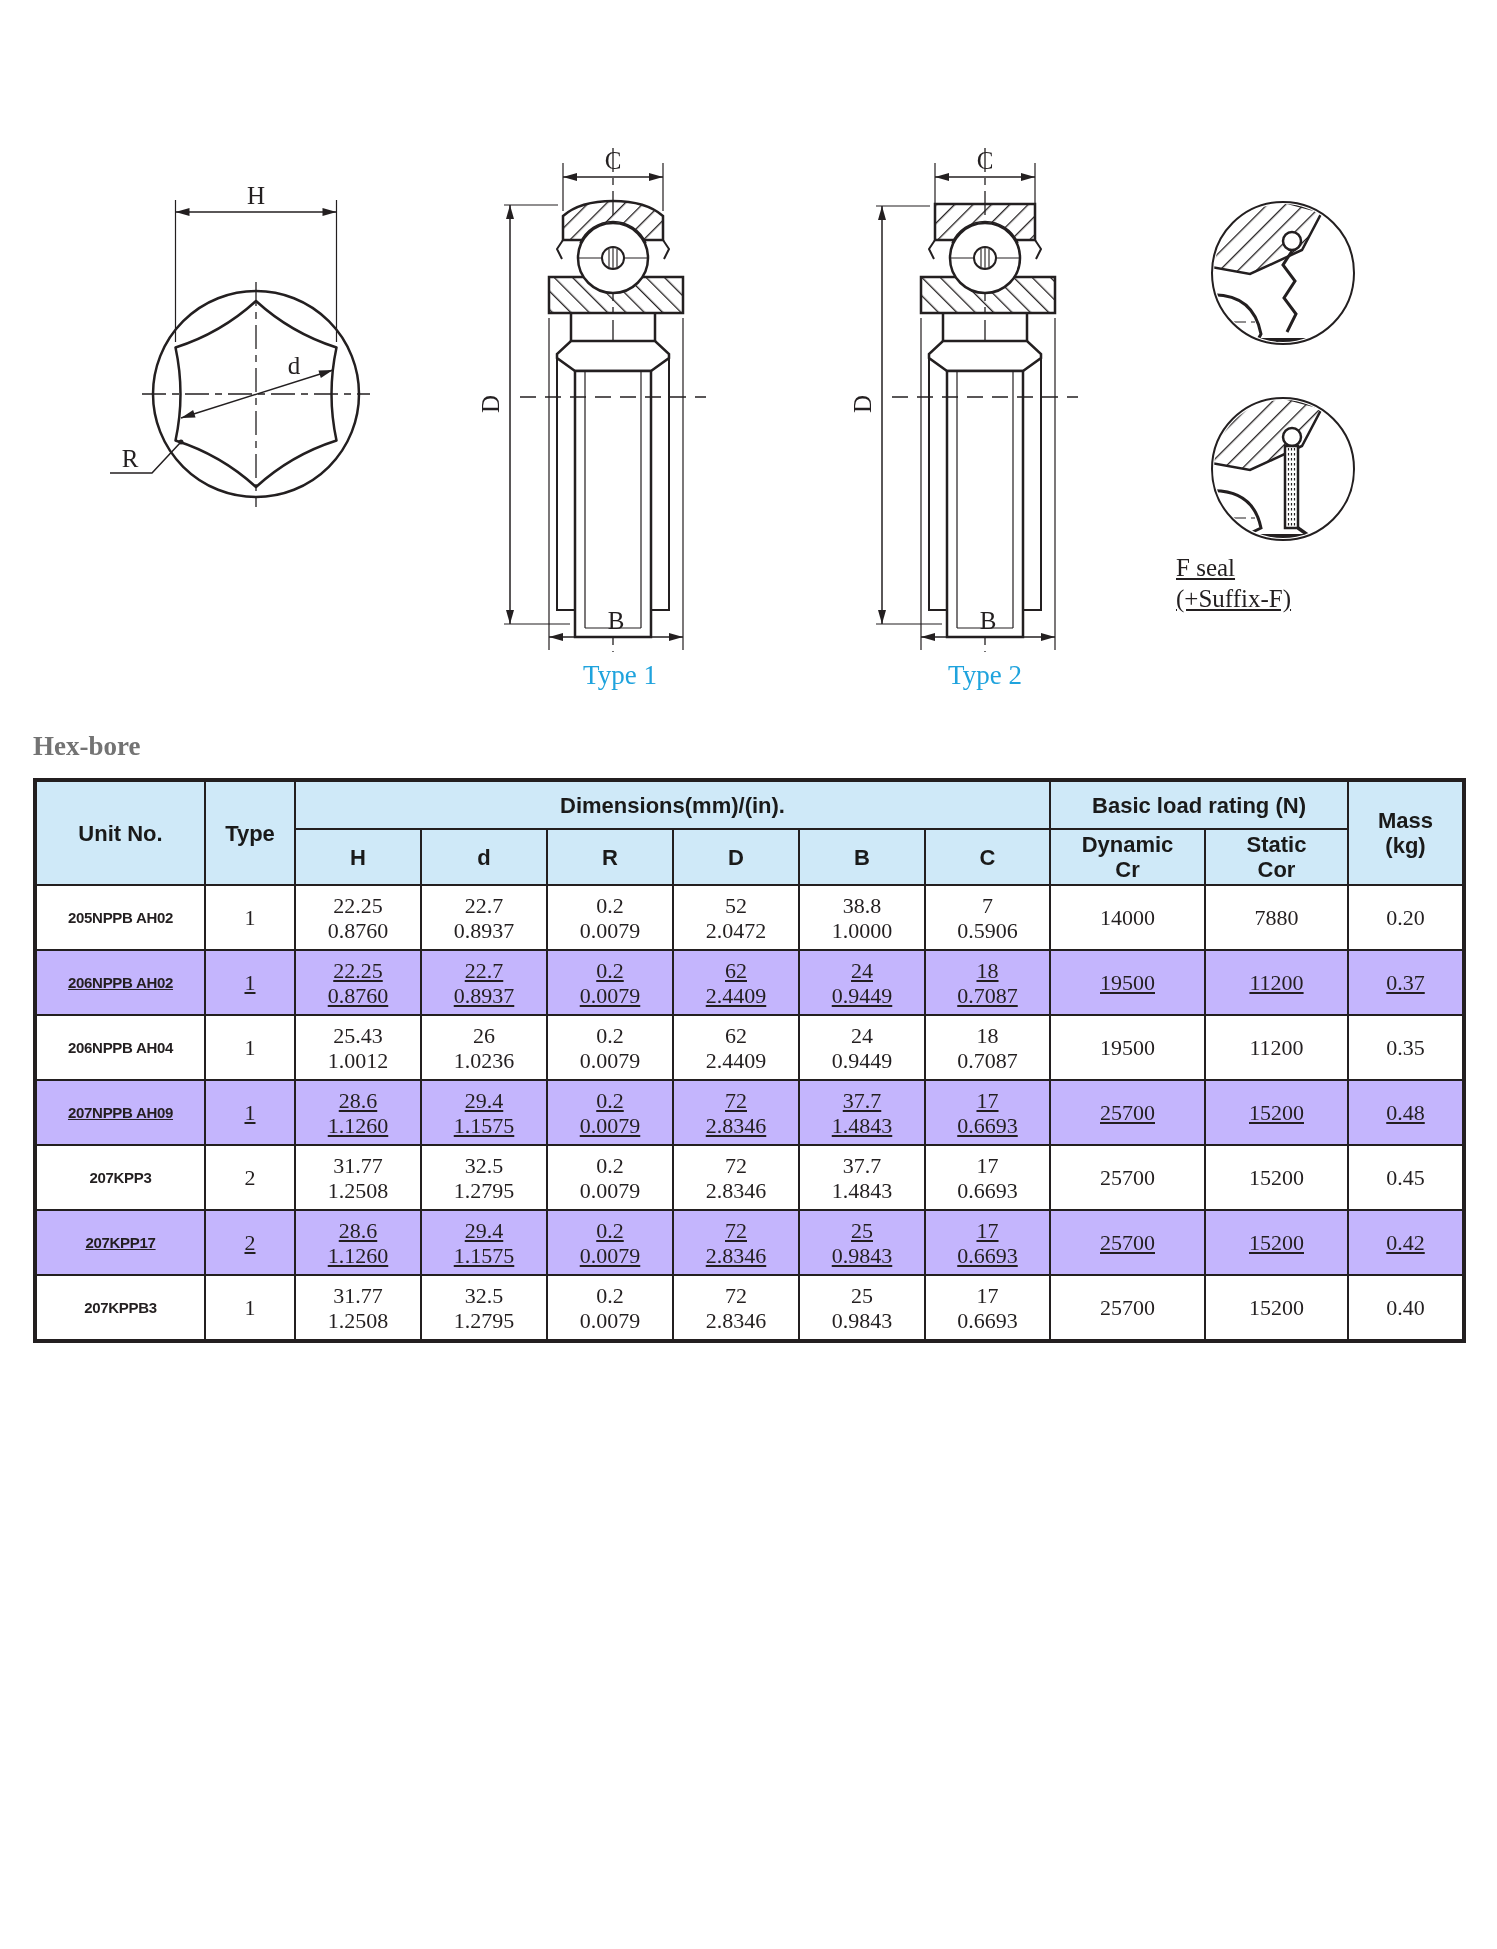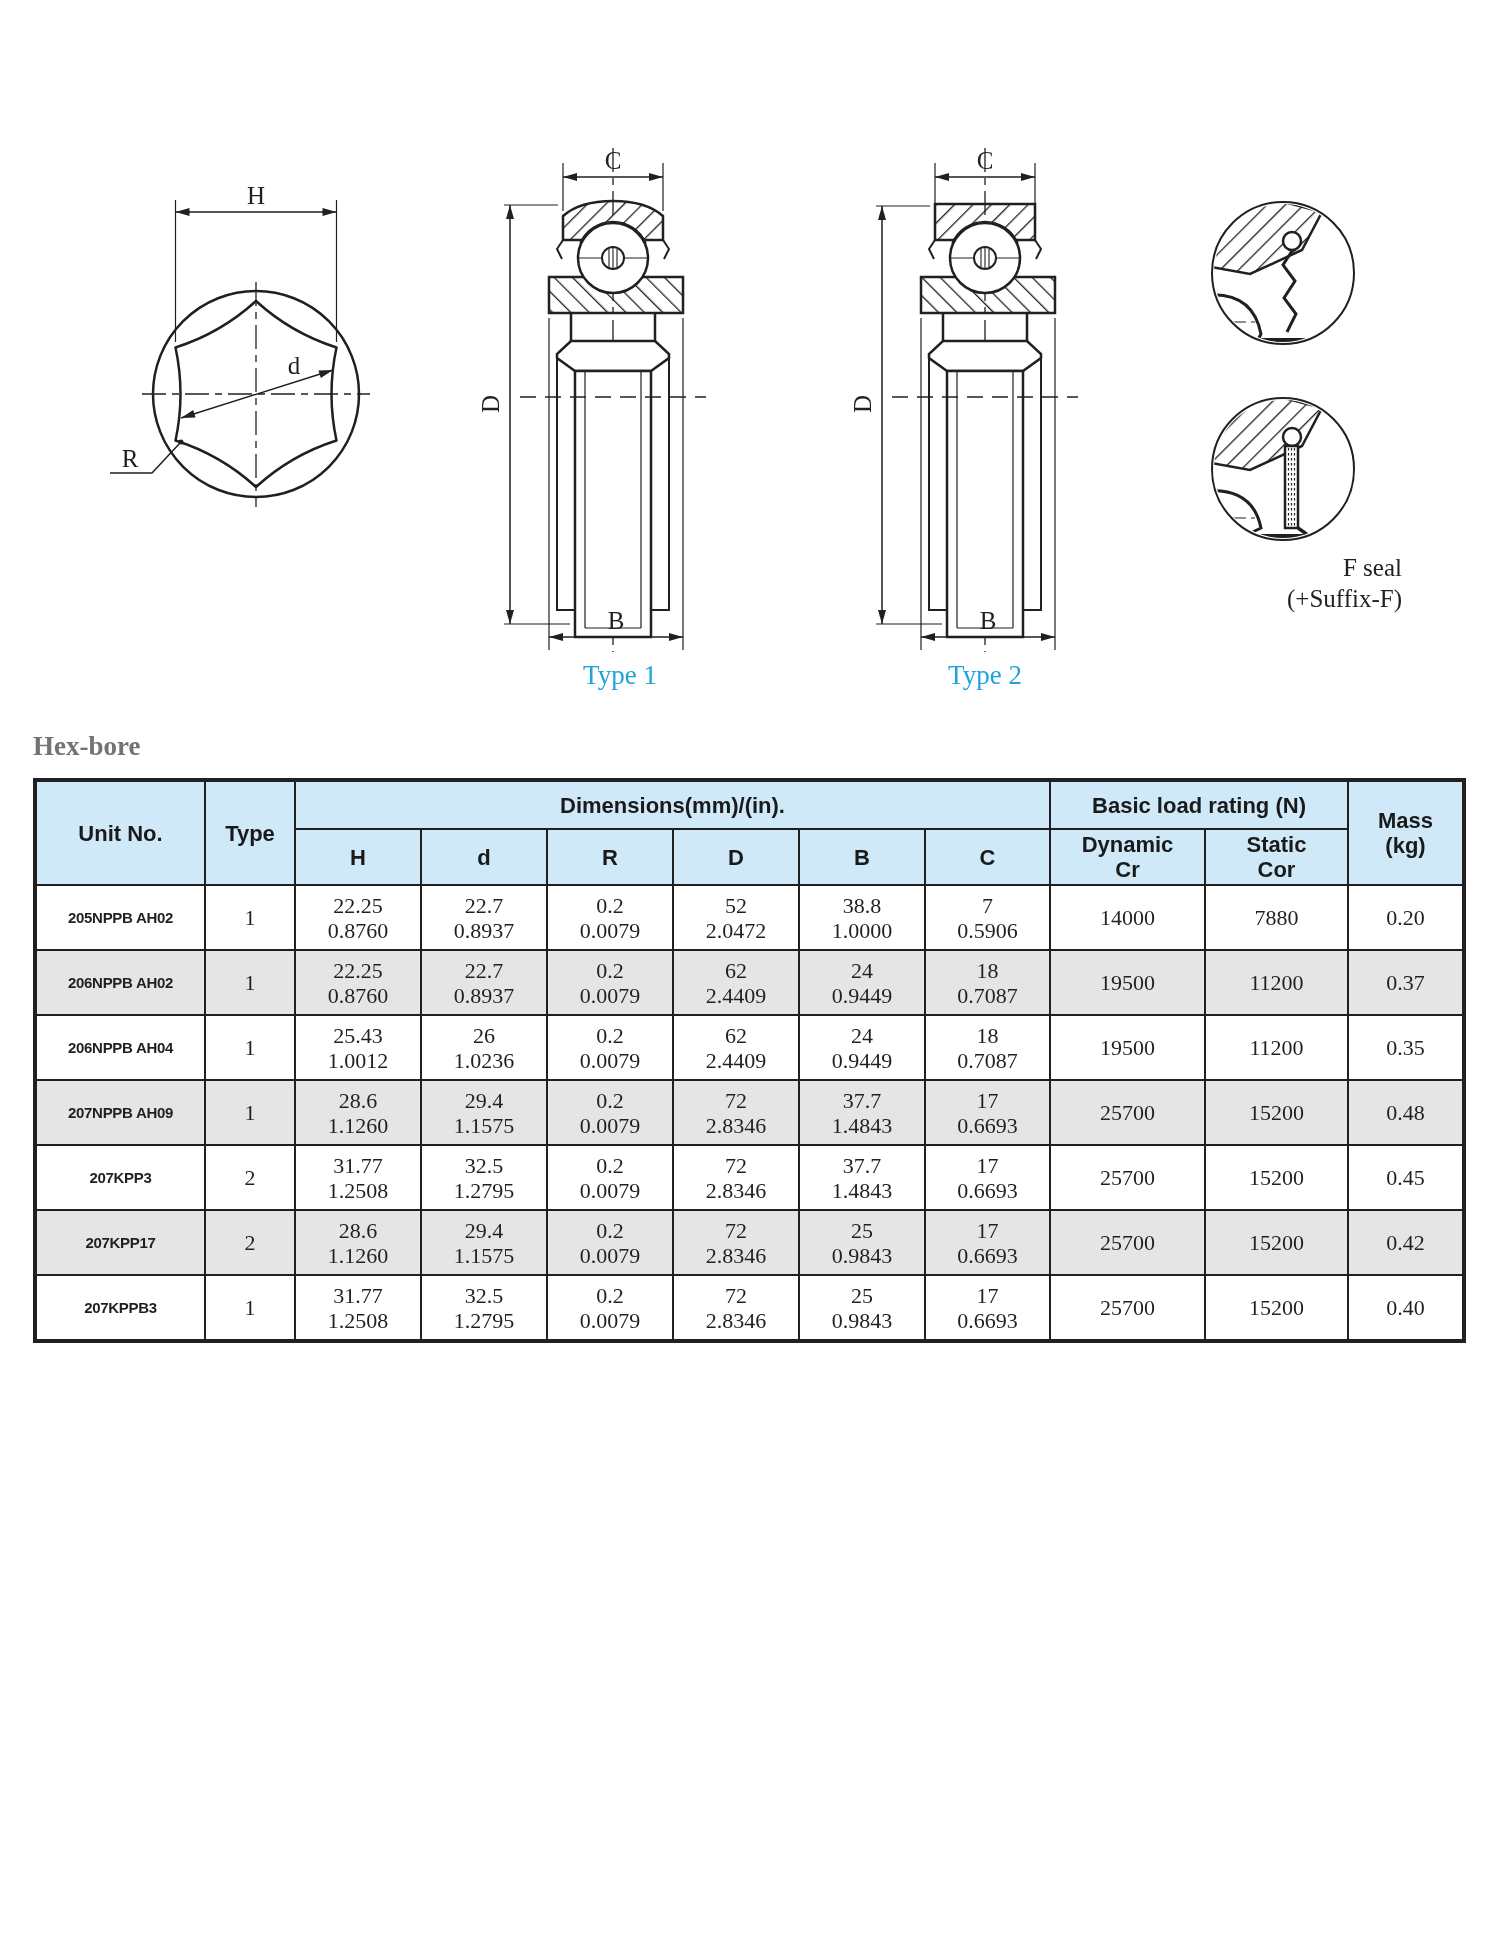--- a/index.html
+++ b/index.html
@@ -5,36 +5,36 @@
   html,body{margin:0;padding:0;background:#fff;}
   body{width:1497px;height:1949px;position:relative;font-family:"Liberation Sans",sans-serif;color:#231f20;}
   .page{position:absolute;left:0;top:0;width:1497px;height:1949px;background:#fff;overflow:hidden;}
   svg.draw{position:absolute;overflow:visible;}
   .cl{stroke-dasharray:24 6 7 6;stroke-width:1.3;}
   .cl3{stroke-dasharray:16 9;stroke-width:1.3;}
   .cl4{stroke-dasharray:14 5 4 5;stroke-width:1.2;}
   text.dim{font-family:"Liberation Serif",serif;font-size:25px;fill:#231f20;stroke:none;text-anchor:middle;}
   .caption{position:absolute;top:660px;width:164px;text-align:center;color:#1fa3dd;
            font-family:"Liberation Serif",serif;font-weight:normal;font-size:27px;line-height:30px;}
-  .fseal-caption{position:absolute;left:1176px;top:552px;width:226px;text-align:right;
-           font-family:"Liberation Serif",serif;font-size:25px;line-height:31px;color:#231f20;}
+  .fseal-caption{position:absolute;left:1176px;top:552px;width:226px;text-align:left;
+           font-family:"Liberation Serif",serif;font-size:25px;line-height:31px;color:#231f20;text-decoration:underline;}
   .sec-title{position:absolute;left:33px;top:731px;font-family:"Liberation Serif",serif;
            font-weight:bold;font-size:27px;color:#737373;}
   table.spec{position:absolute;left:33px;top:778px;border-collapse:collapse;table-layout:fixed;
            border:4px solid #231f20;background:#fff;}
   .spec th,.spec td{border:2px solid #231f20;text-align:center;vertical-align:middle;padding:0;overflow:hidden;}
   .spec thead th{background:#cfe9f8;font-family:"Liberation Sans",sans-serif;font-weight:bold;
            font-size:22px;line-height:25px;white-space:pre-line;color:#1a1a1a;}
   .spec thead tr.gr1 th{height:46px;}
   .spec thead tr.gr2 th{height:54px;}
   .spec tbody td{height:63px;}
   .spec td.unit{font-family:"Liberation Sans",sans-serif;font-weight:bold;font-size:15px;letter-spacing:-0.3px;}
   .spec td.ser{font-family:"Liberation Serif",serif;font-size:22px;line-height:25px;}
   .spec td.two span{display:block;}
-  .spec tr.alt td{background:#e5e5e5;}
+  .spec tr.alt td{background:#c4b5fd;text-decoration:underline;}
 </style>
 </head>
 <body>
 
 <div class="page">
 
   <svg width="0" height="0" style="position:absolute">
     <defs>
       <marker id="ar" markerUnits="userSpaceOnUse" markerWidth="16" markerHeight="12" refX="15" refY="6" orient="auto-start-reverse">
         <path d="M15,6 L1,2 L1,10 Z" fill="#231f20"></path>

